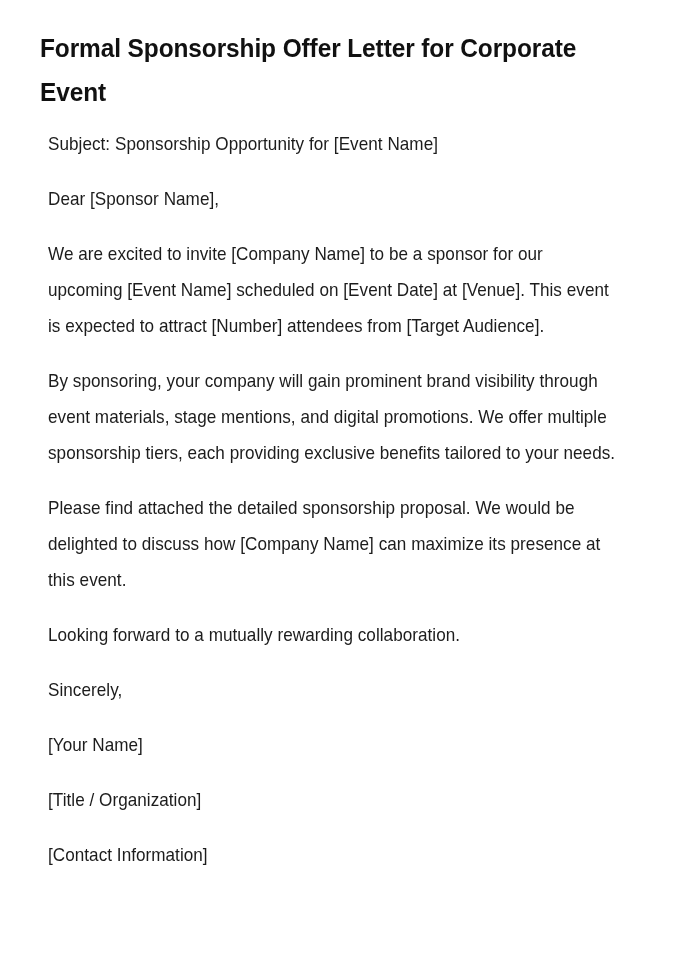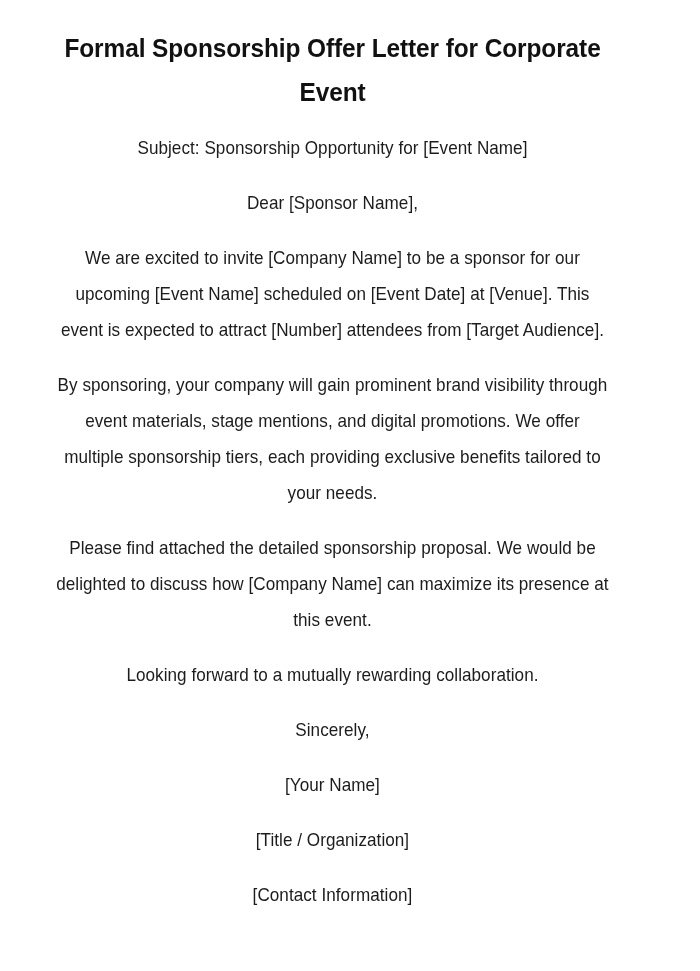--- a/index.html
+++ b/index.html
@@ -16,38 +16,37 @@
     color: #1a1a1a;
     -webkit-font-smoothing: antialiased;
   }
 
   .page {
     box-sizing: border-box;
     width: 700px;
     min-height: 971px;
     background: #ffffff;
     padding: 26px 75px 20px 40px;
-    text-align: center;
   }
 
   .doc-title {
     margin: 0 0 12px 0;
     font-family: "Liberation Sans Narrow", "Liberation Sans", "DejaVu Sans Condensed", sans-serif;
     font-size: 26px;
     font-weight: 700;
     line-height: 44px;
     letter-spacing: -0.1px;
     color: #111111;
     transform: scaleX(0.94);
     transform-origin: left center;
     width: 106.4%;
   }
 
   .letter-body {
-    margin: 16px;
+    margin: 8px;
     padding: 0;
   }
 
   .para {
     margin: 0 0 19px 0;
     font-family: "Liberation Sans Narrow", "Liberation Sans", "DejaVu Sans Condensed", sans-serif;
     font-size: 19px;
     font-weight: 400;
     line-height: 36px;
     color: #1c1c1c;

